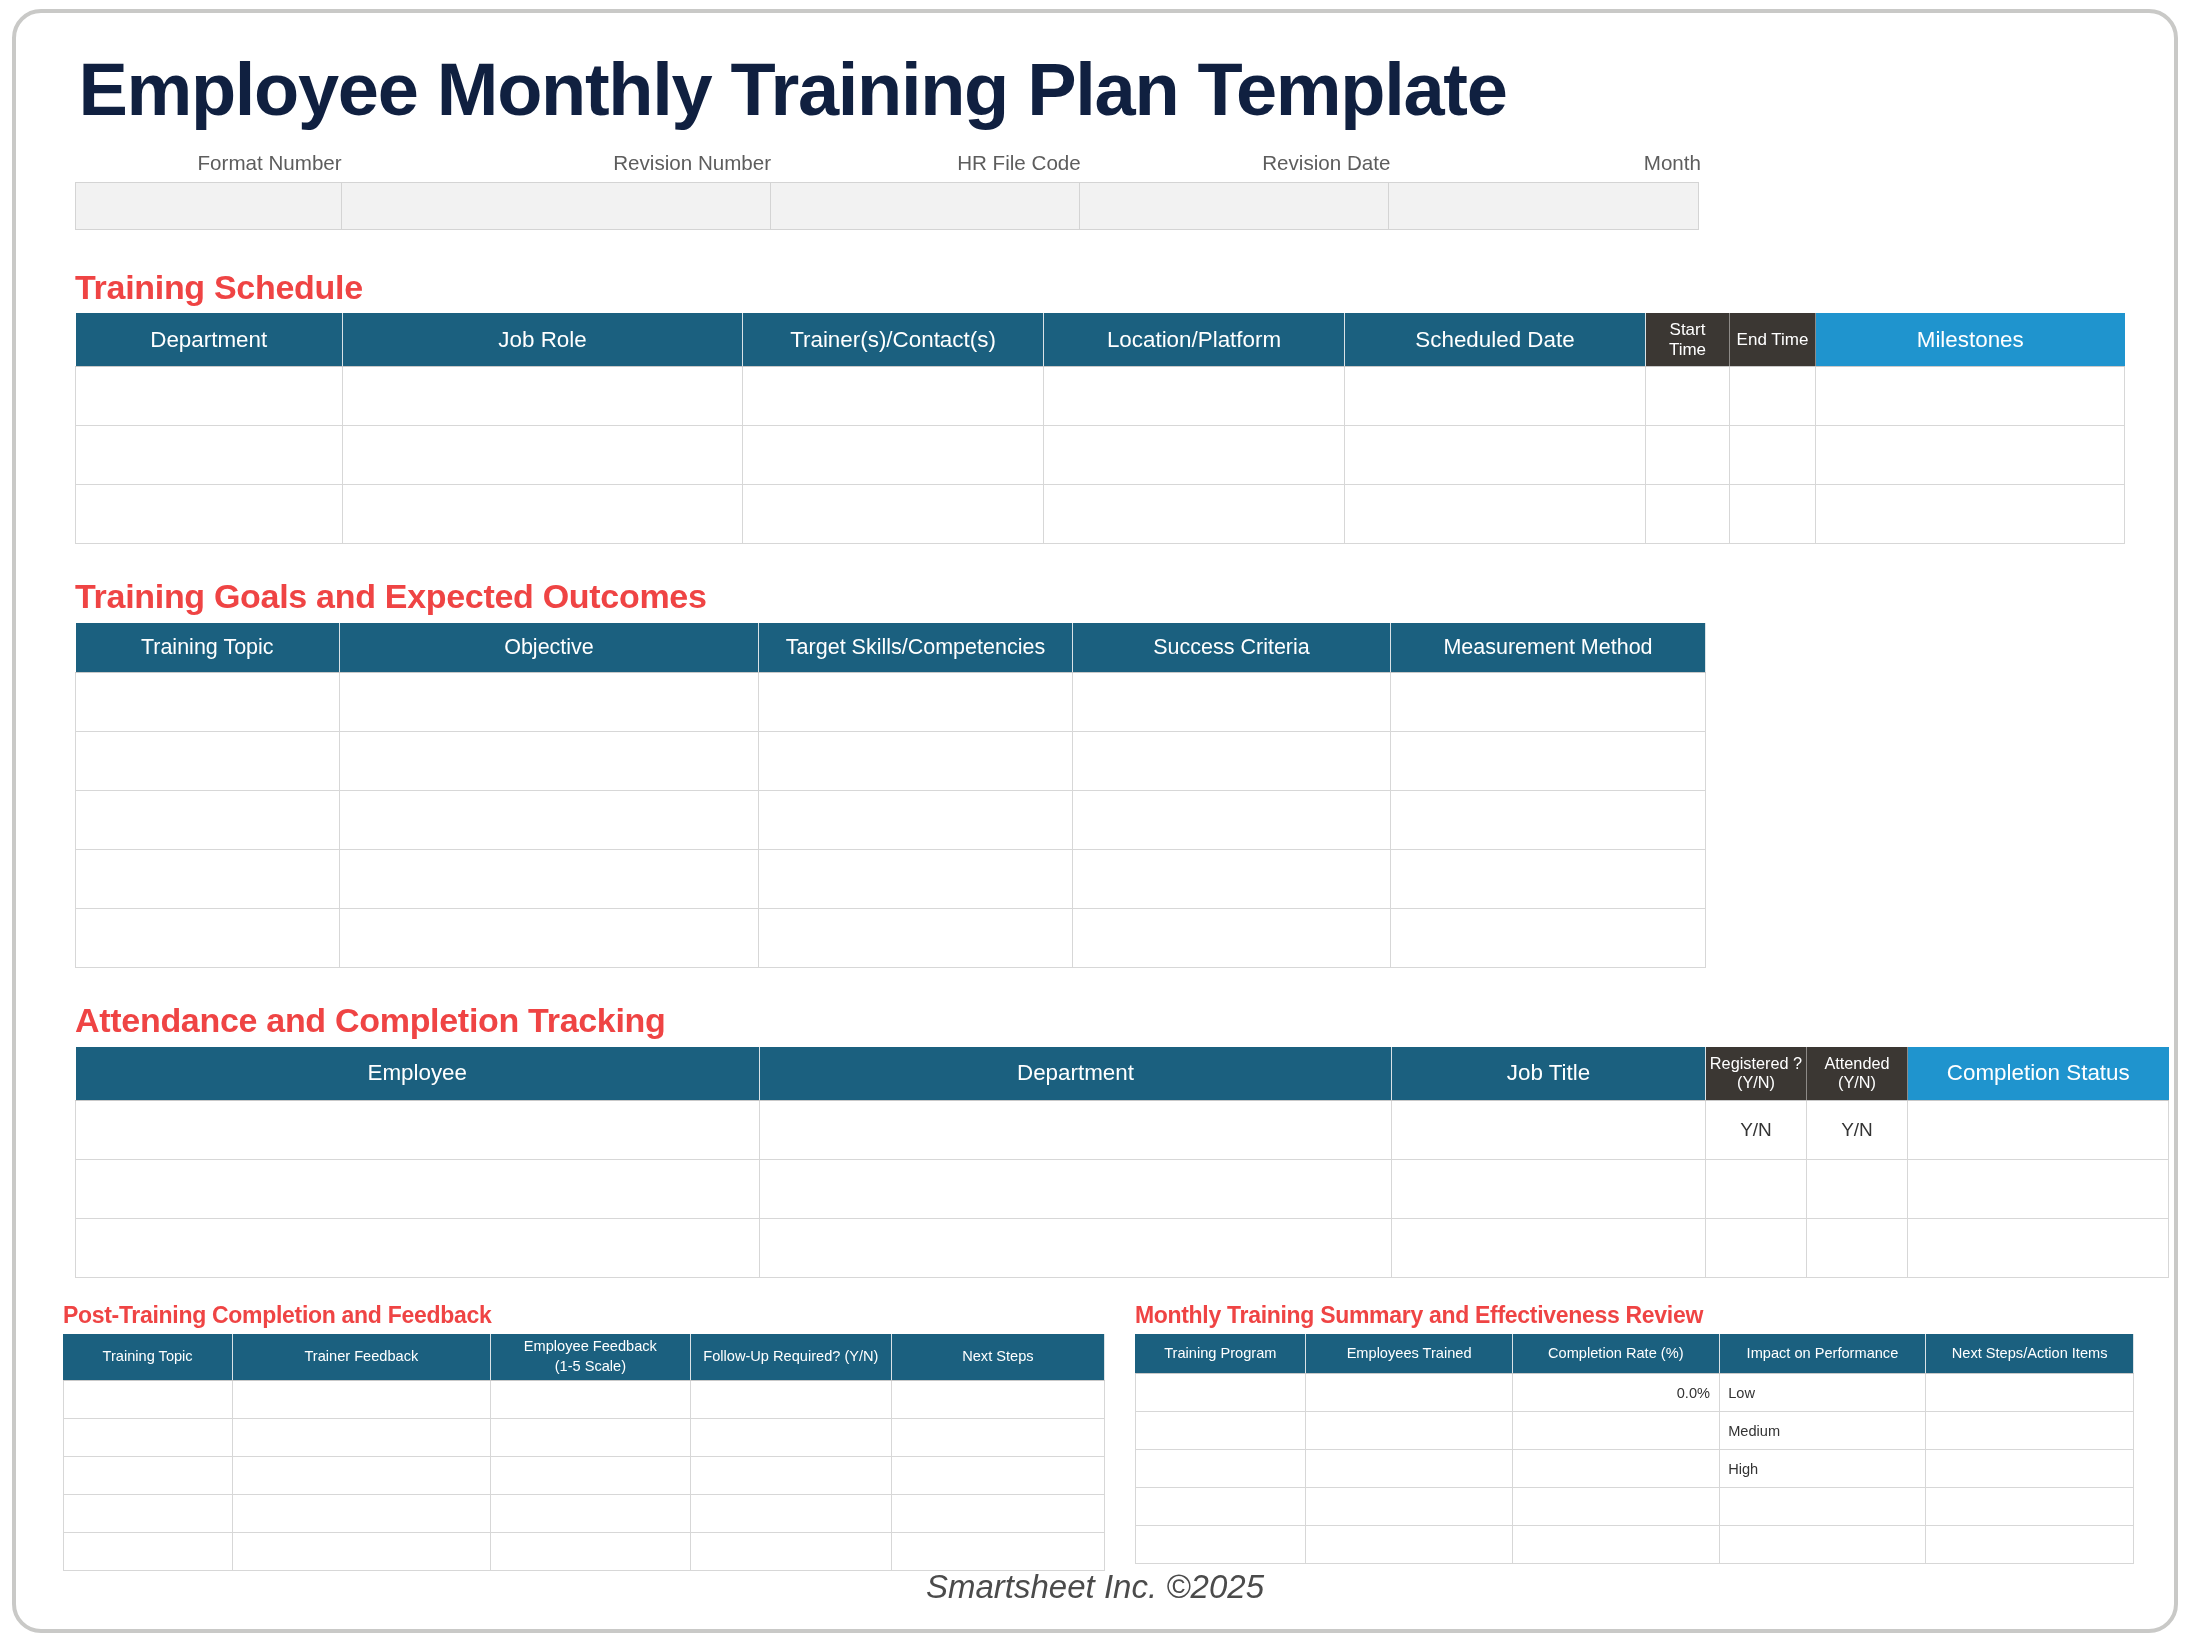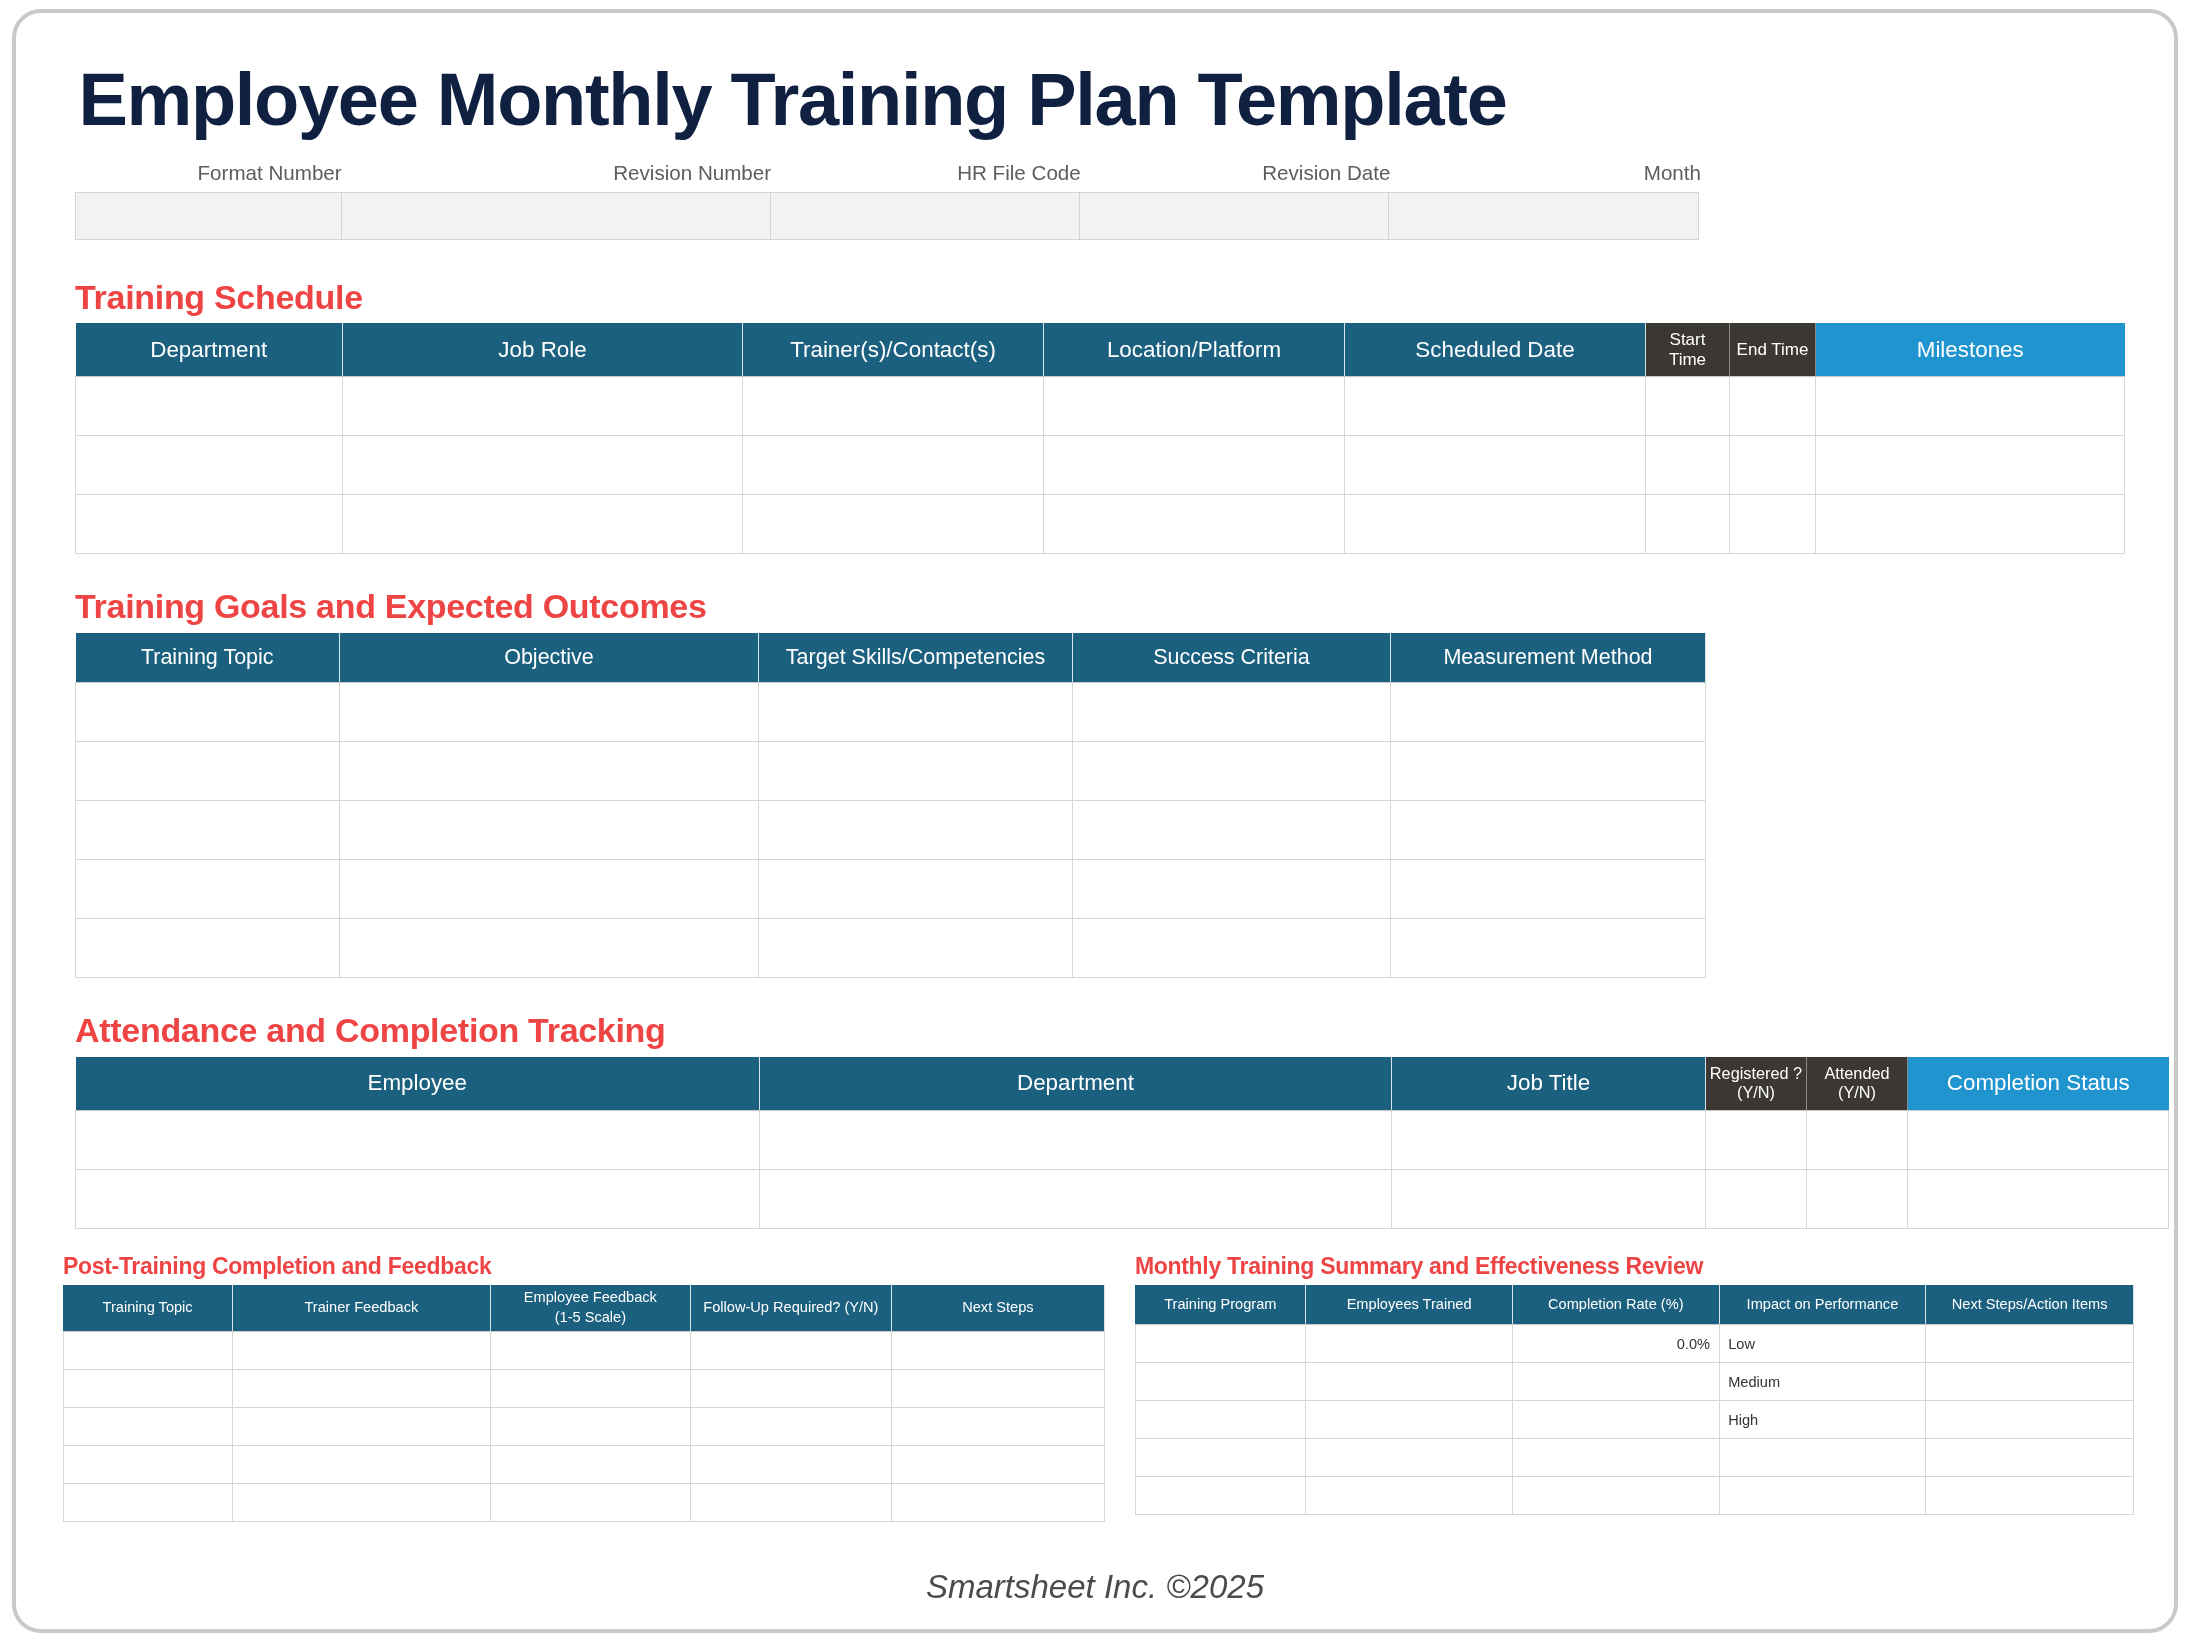--- a/index.html
+++ b/index.html
@@ -23,21 +23,21 @@
     background: #ffffff;
     border: 4.3px solid #c9c9c7;
     border-radius: 29px;
     box-sizing: border-box;
     overflow: hidden;
   }
 
   .inner {
     position: absolute;
     left: 0; top: 0; right: 0; bottom: 0;
-    padding: 36px 40px 0 40px;
+    padding: 26px 40px 0 40px;
     box-sizing: border-box;
   }
 
   
   .doc-title {
     font-size: 74px;
     font-weight: bold;
     color: #102040;
     letter-spacing: -1.3px;
     line-height: 1.05;
@@ -349,20 +349,28 @@
           <th class="dark">Registered ? (Y/N)</th>
           <th class="dark">Attended (Y/N)</th>
           <th class="bright">Completion Status</th>
         </tr>
       </thead>
       <tbody>
         <tr>
           <td></td>
           <td></td>
           <td></td>
+          <td class="ctr">Y/N</td>
+          <td class="ctr">Y/N</td>
+          <td></td>
+        </tr>
+        <tr>
+          <td></td>
+          <td></td>
+          <td></td>
           <td class="ctr"></td>
           <td class="ctr"></td>
           <td></td>
         </tr>
         <tr>
           <td></td>
           <td></td>
           <td></td>
           <td class="ctr"></td>
           <td class="ctr"></td>

